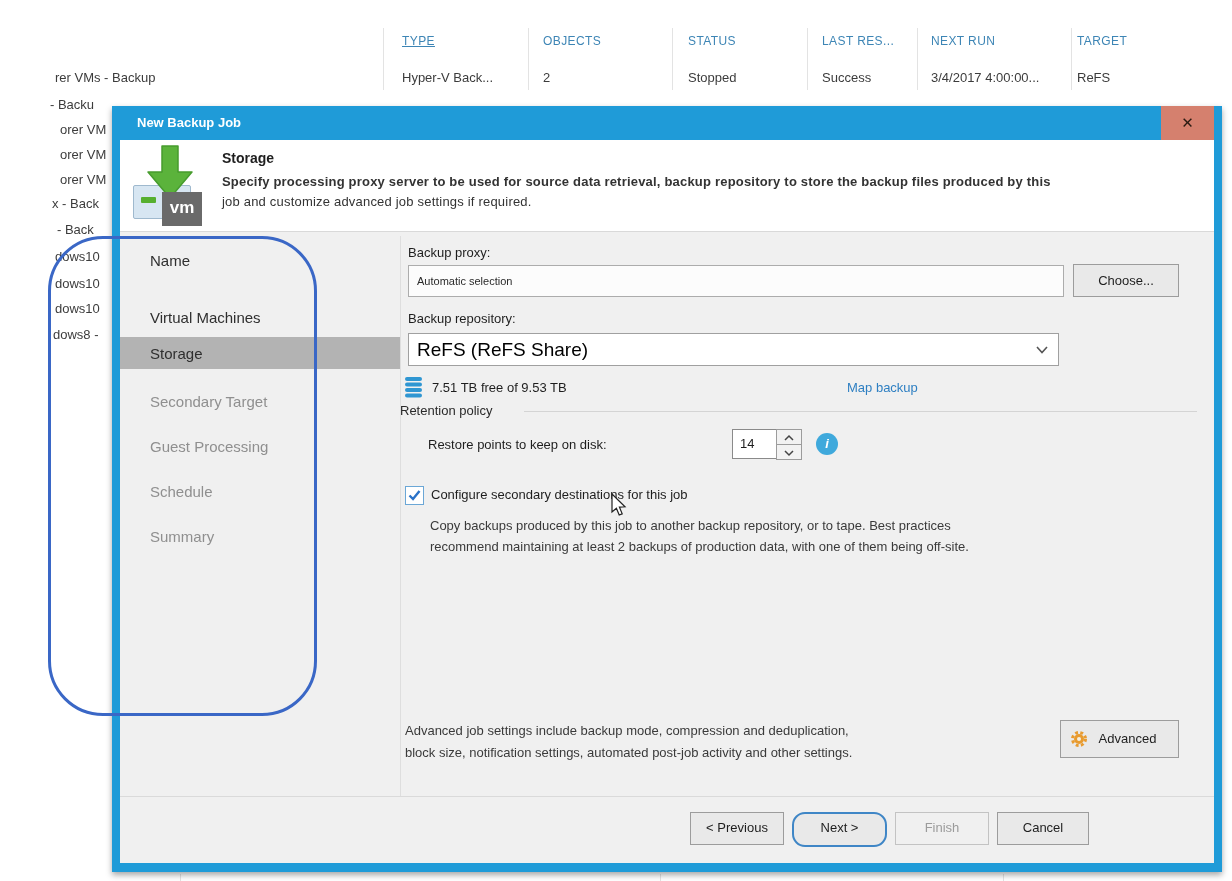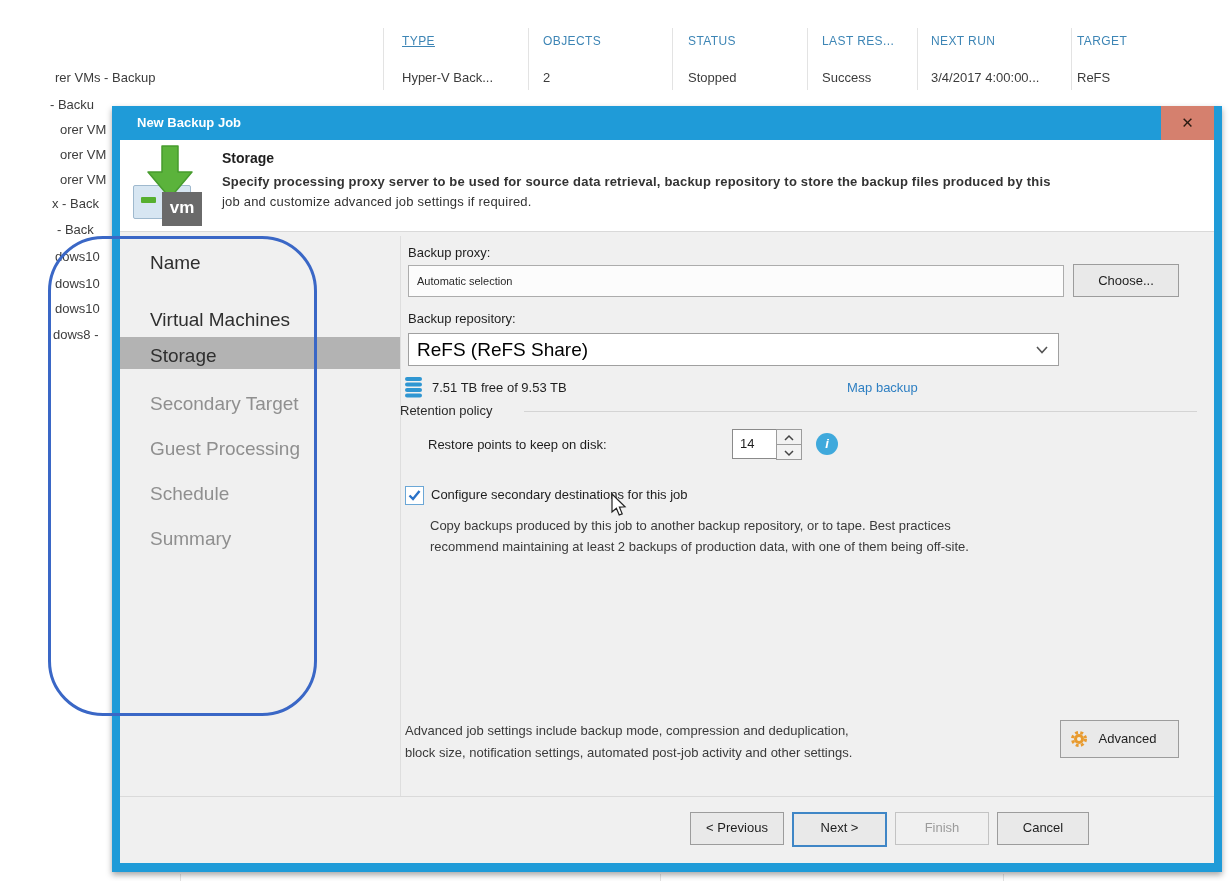--- a/index.html
+++ b/index.html
@@ -21,21 +21,21 @@
   .inner{left:8px;top:34px;width:1094px;height:723px;background:#f0f0f0;}
   .headband{left:0;top:0;width:1094px;height:91px;background:#fff;border-bottom:1px solid #d9d9d9;}
   .step-title{left:102px;top:10px;font-size:14px;font-weight:bold;color:#1e1e1e;}
   .desc{font-size:13px;color:#333;white-space:nowrap;letter-spacing:.2px;}
   
   .icon-screen{left:13px;top:45px;width:56px;height:32px;background:#d7e6f2;border:1px solid #9fb9ce;border-radius:2px;}
   .icon-dash{left:21px;top:57px;width:15px;height:6px;background:#56b02f;border-radius:1px;}
   .icon-vmbox{left:42px;top:52px;width:40px;height:34px;background:#6a6a6a;color:#fff;
               font-size:17px;font-weight:bold;text-align:center;line-height:32px;}
   
-  .nav-item{left:30px;font-size:19px;color:#2f2f2f;white-space:nowrap;cursor:default;}
+  .nav-item{left:30px;font-size:15px;color:#2f2f2f;white-space:nowrap;cursor:default;}
   .nav-item.dis{color:#8f8f8f;}
   .nav-bar{left:0;top:197px;width:280px;height:32px;background:#b3b3b3;}
   .nav-vline{left:280px;top:96px;width:1px;height:560px;background:#dedede;}
   
   .lbl{font-size:13px;color:#1e1e1e;white-space:nowrap;}
   .textbox{background:#fcfcfc;border:1px solid #acacac;font-size:11px;color:#2a2a2a;
            padding:0 0 0 8px;line-height:30px;white-space:nowrap;}
   .combo{background:#fff;border:1px solid #a0a0a0;font-size:19px;color:#000000;
          padding:0 0 0 8px;line-height:31px;white-space:nowrap;cursor:pointer;}
   .btn{background:#e9e9e9;border:1px solid #9c9c9c;font-size:13px;color:#1e1e1e;text-align:center;cursor:pointer;}
@@ -191,21 +191,21 @@
         <svg class="abs" style="left:9px;top:9px;" width="18" height="18" viewBox="0 0 18 18">
           <circle cx="9" cy="9" r="6.5" fill="none" stroke="#e89b2f" stroke-width="3" stroke-dasharray="2.8 2.4"></circle>
           <circle cx="9" cy="9" r="5" fill="#e89b2f"></circle>
           <circle cx="9" cy="9" r="2" fill="#f5efdf"></circle>
         </svg>
         <span style="margin-left:16px;">Advanced</span>
       </div>
 
       <div class="abs footline" style="left:0;top:656px;width:1094px;"></div>
       <div class="abs btn fbtn" style="left:570px;width:92px;">&lt; Previous</div>
-      <div class="abs btn fbtn focused" style="left:672px;width:91px;line-height:27px;">Next &gt;</div>
+      <div class="abs btn fbtn focused" style="left:672px;width:91px;line-height:27px;border-radius:13px;">Next &gt;</div>
       <div class="abs btn fbtn disabled" style="left:775px;width:92px;">Finish</div>
       <div class="abs btn fbtn" style="left:877px;width:90px;">Cancel</div>
     </div>
   </div>
 
   <div class="abs annotation"></div>
 
   <svg class="abs cursor" style="left:611px;top:493px;" width="18" height="24" viewBox="0 0 18 24">
     <path d="M1,1 L1,19 L5.4,15.2 L8.2,22 L11.2,20.8 L8.4,14.1 L14,13.8 Z" fill="#fff" stroke="#222" stroke-width="1.2"></path>
   </svg>

